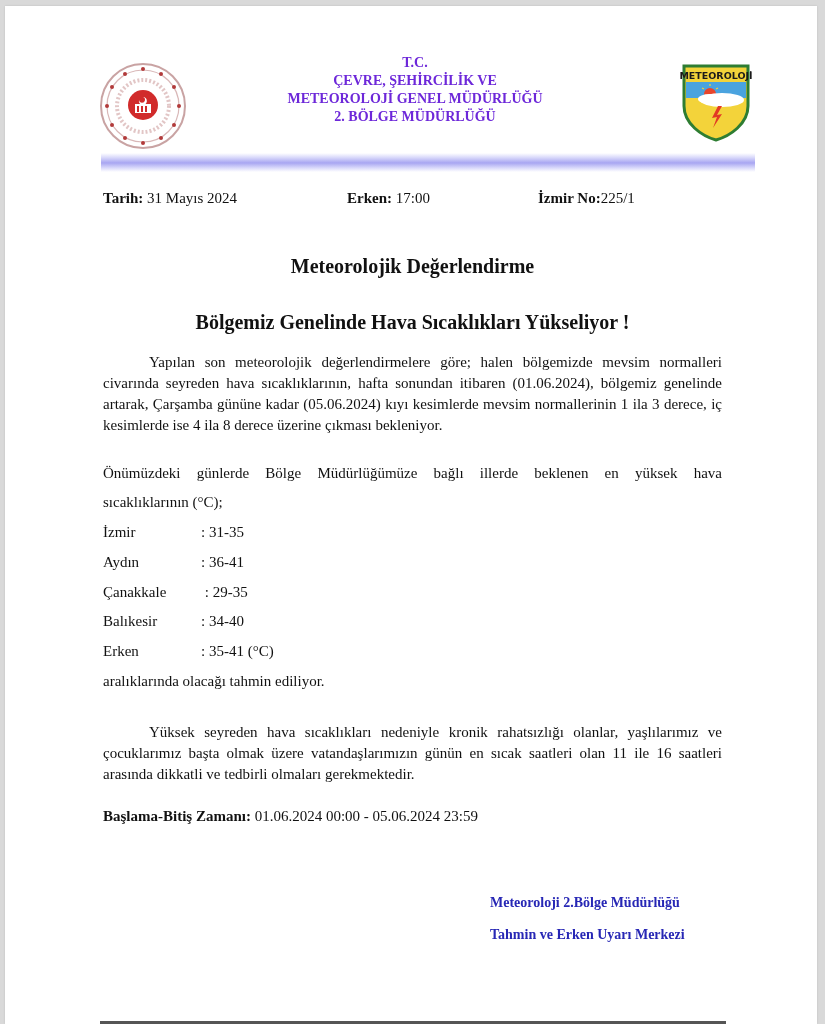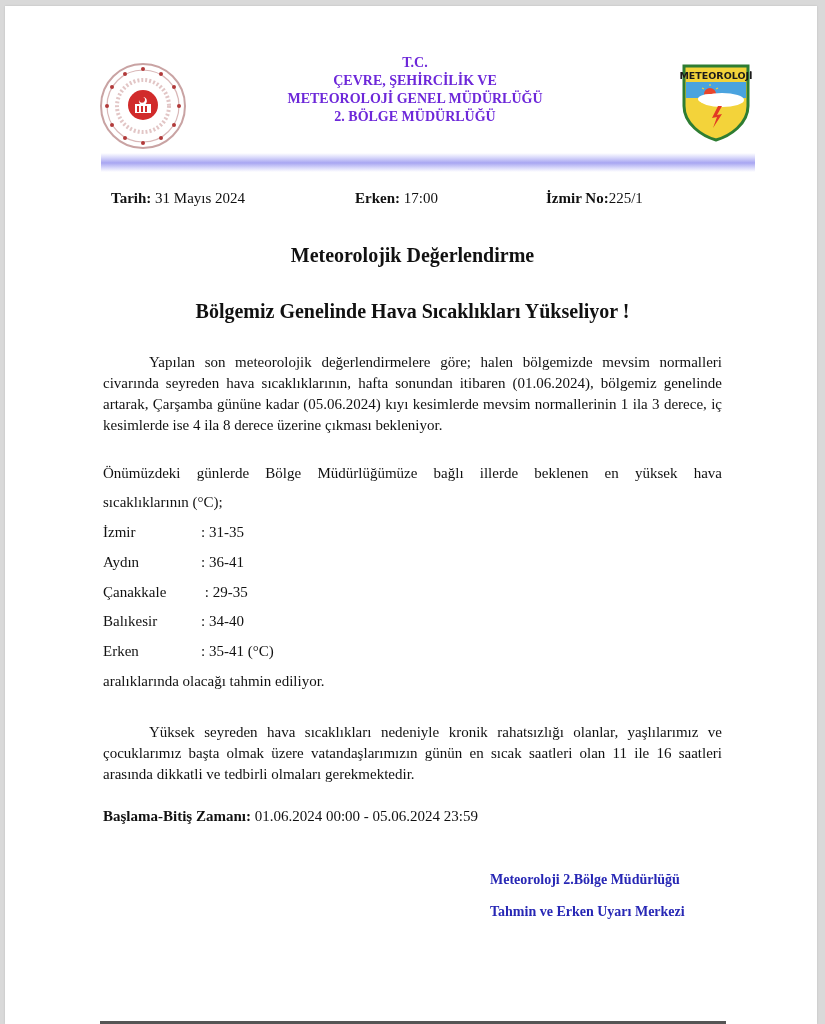--- a/index.html
+++ b/index.html
@@ -20,30 +20,30 @@
   .logo-right { left: 680px; top: 62px; width: 72px; height: 80px; }
   .header-text {
     left: 200px; top: 54px; width: 430px; text-align: center;
     color: #6d28d9; font-weight: bold; font-size: 14px; line-height: 18px;
   }
   .header-text div { white-space: nowrap; }
   .blue-bar {
     left: 101px; top: 153px; width: 654px; height: 19px;
     background: linear-gradient(to bottom, rgba(255,255,255,0) 0%, #dcdcfb 22%, #a8a6f2 52%, #dcdcfb 80%, rgba(255,255,255,0) 100%);
   }
-  .meta { top: 190px; font-size: 15px; white-space: nowrap; margin-left: 8px; }
+  .meta { top: 190px; font-size: 15px; white-space: nowrap; }
   .meta b { font-weight: bold; }
   .title {
-    left: 0; width: 825px; text-align: center; font-weight: bold; font-size: 20px;
+    left: 0; width: 825px; text-align: center; font-weight: bold; font-size: 20px; margin-top: 11px;
   }
   .para { left: 103px; width: 619px; font-size: 15px; line-height: 21px; text-align: justify; }
   .indent { text-indent: 46px; }
   .row { left: 103px; font-size: 15px; white-space: nowrap; }
   .city { display: inline-block; width: 98px; }
-  .sig { left: 490px; color: #2727b5; font-weight: bold; font-size: 14px; white-space: nowrap; }
+  .sig { left: 490px; color: #2727b5; font-weight: bold; font-size: 14px; white-space: nowrap; margin-top: 23px; }
   .bottom-line { left: 100px; top: 1021px; width: 626px; height: 3px; background: #555; }
 </style>
 </head>
 <body>
 
 <div class="sheet"></div>
 
 <div class="abs logo-left">
   <svg width="90" height="92" viewBox="0 0 90 92">
     <circle cx="45" cy="46" r="42" fill="#fff" stroke="#c9a3a3" stroke-width="2"></circle>

